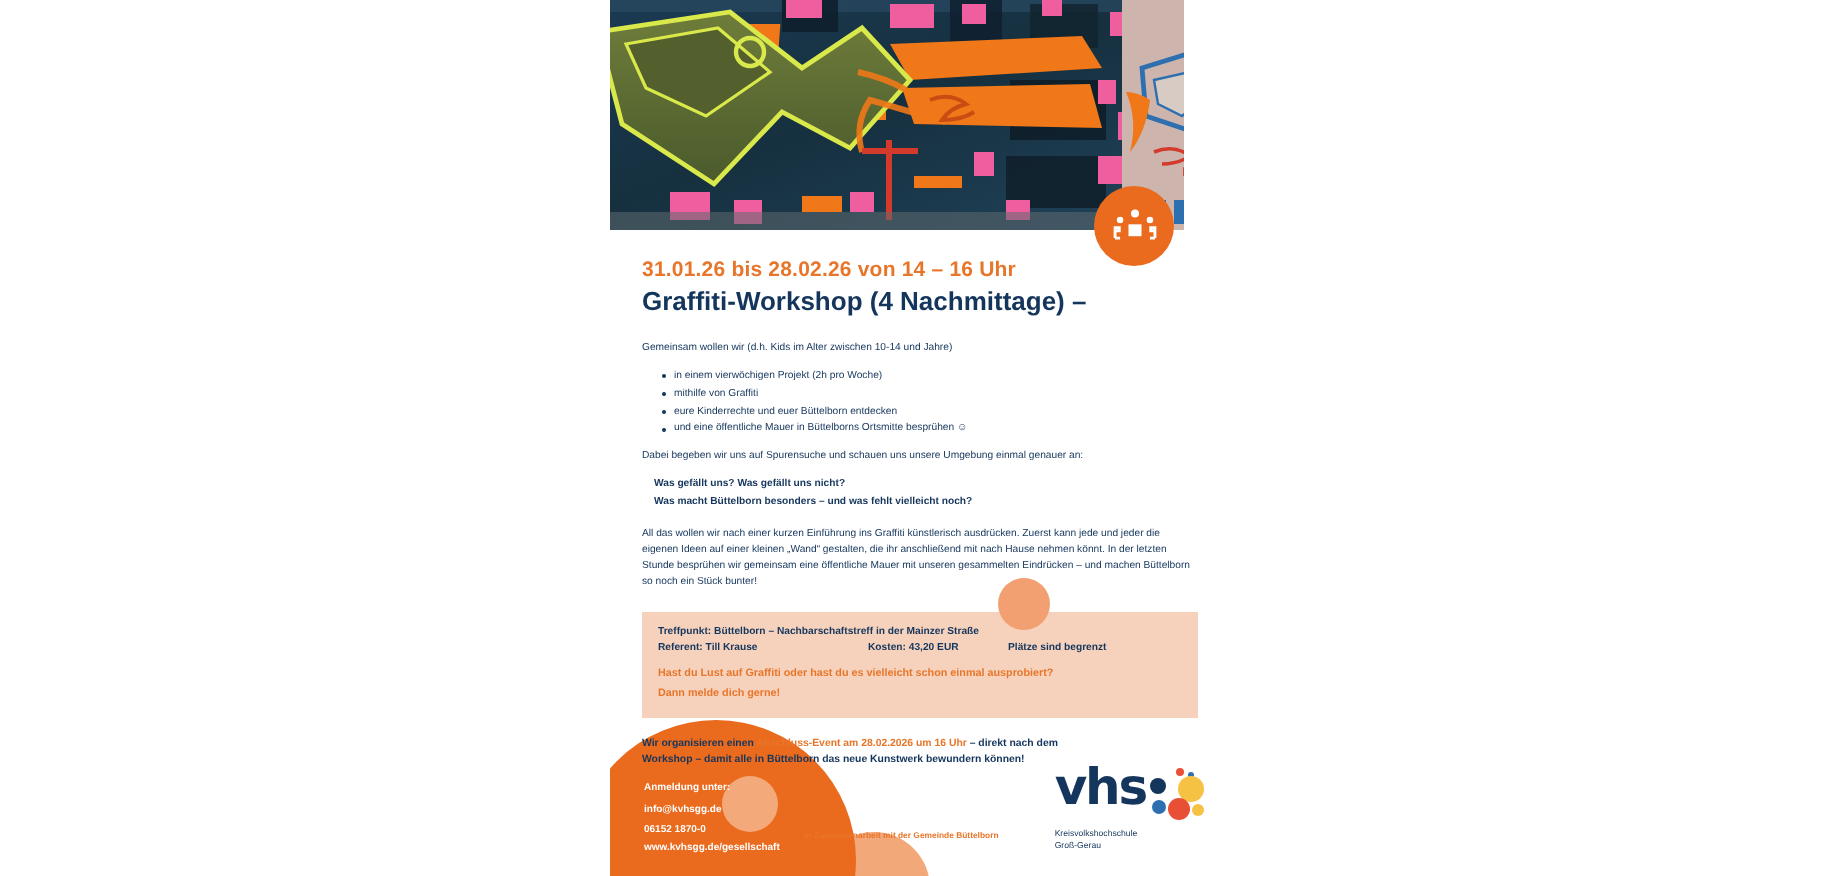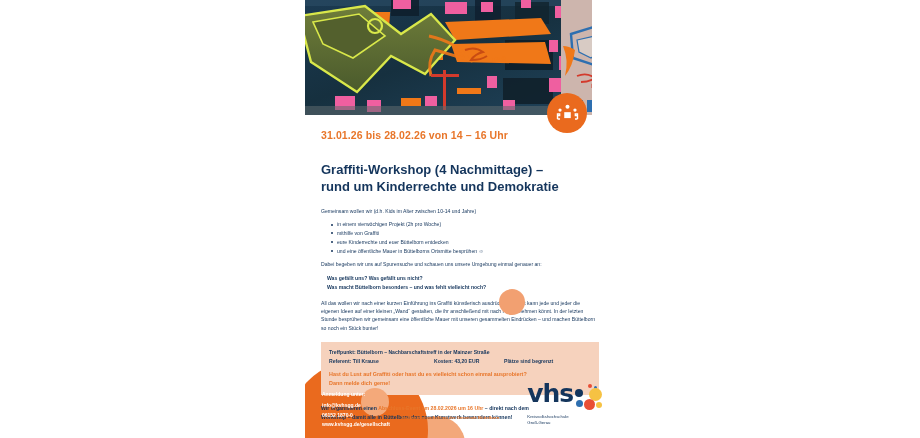--- a/index.html
+++ b/index.html
@@ -45,21 +45,21 @@
   #body {
     position: relative;
     padding: 14px 16px 0 16px;
     z-index: 3;
   }
   .eyebrow {
     color: #e8762a;
     font-size: 10.5px;
     font-weight: bold;
     letter-spacing: .1px;
-    margin-bottom: 20px;
+    margin-bottom: 1px;
   }
   .headline {
     color: #14355c;
     font-size: 13px;
     font-weight: bold;
     line-height: 1.33;
     margin-bottom: 12px;
   }
   .para {
     color: #14355c;
@@ -311,21 +311,20 @@
         <path d="M1.6 12.4 h2.2 v1.6 h-2.2 z M1.6 12.4 v5.4 M1.6 17.8 h2.6" fill="none" stroke="#ffffff" stroke-width="1.5"></path>
         <circle cx="19.8" cy="8.4" r="1.7" fill="#ffffff"></circle>
         <path d="M20.2 12.4 h2.2 v1.6 h-2.2 z M22.4 12.4 v5.4 M19.8 17.8 h2.6" fill="none" stroke="#ffffff" stroke-width="1.5"></path>
       </svg>
     </div>
 
     <div id="body">
       <div class="eyebrow">31.01.26 bis 28.02.26 von 14 – 16 Uhr</div>
       <div class="headline">
         <div>Graffiti-Workshop (4 Nachmittage) –</div>
-        <div>rund um Kinderrechte und Demokratie</div>
       </div>
 
       <div class="para">Gemeinsam wollen wir (d.h. Kids im Alter zwischen 10-14 und Jahre)</div>
 
       <ul class="bullets">
         <li>in einem vierwöchigen Projekt (2h pro Woche)</li>
         <li>mithilfe von Graffiti</li>
         <li>eure Kinderrechte und euer Büttelborn entdecken</li>
         <li>und eine öffentliche Mauer in Büttelborns Ortsmitte besprühen ☺</li>
       </ul>

